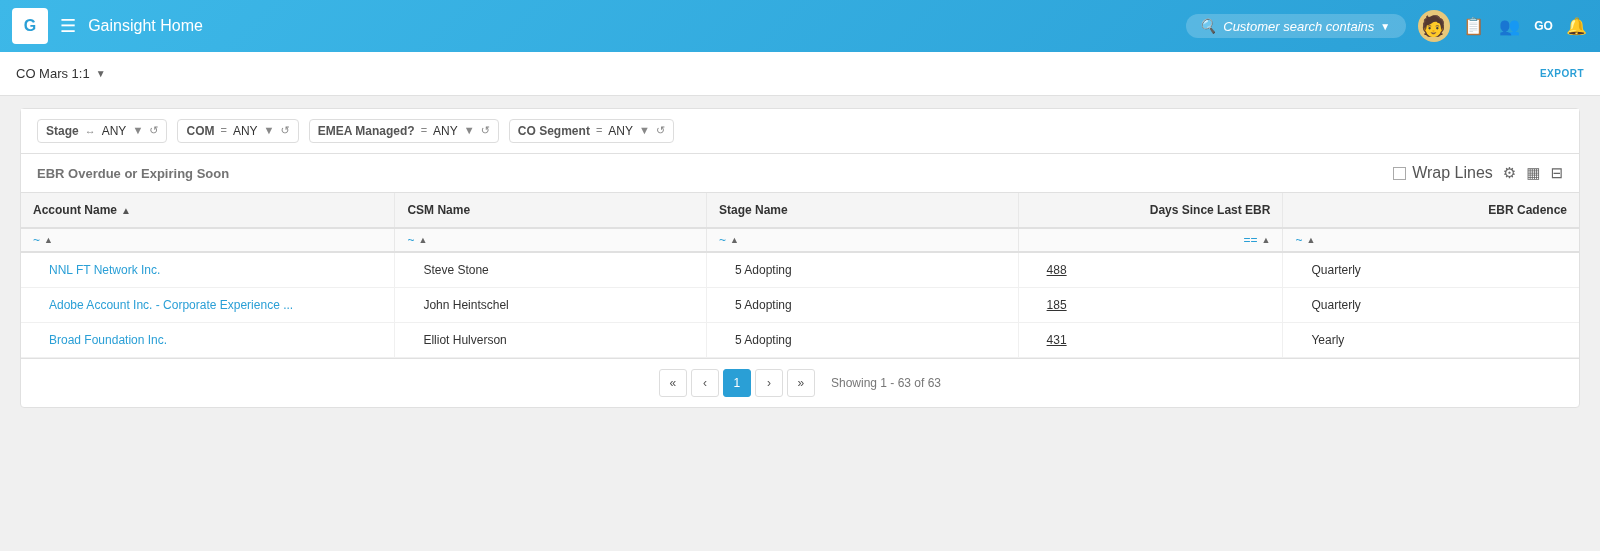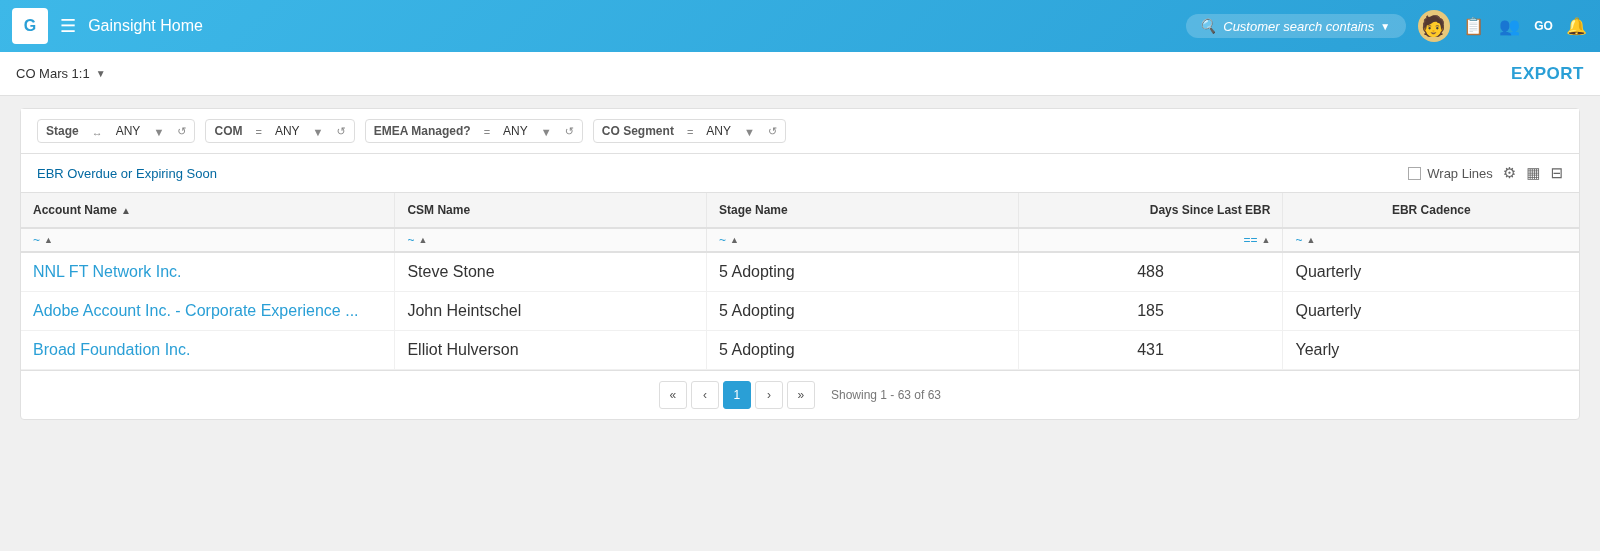--- a/index.html
+++ b/index.html
@@ -82,43 +82,43 @@
       gap: 6px;
       font-size: 13px;
       color: #333;
       cursor: pointer;
     }
     .subheader-select-arrow { color: #666; font-size: 10px; }
     .subheader-spacer { flex: 1; }
     .export-btn {
       color: #2a9fd6;
       font-weight: 600;
-      font-size: 17px;
+      font-size: 10px;
       cursor: pointer;
       letter-spacing: 0.5px;
       text-transform: uppercase;
     }
 
     
     .filter-bar {
       background: white;
       padding: 10px 16px;
       display: flex;
       align-items: center;
       gap: 10px;
       border-bottom: 1px solid #e0e0e0;
       margin: 0 20px;
       margin-top: 12px;
       border-radius: 4px 4px 0 0;
       border: 1px solid #e0e0e0;
     }
     .filter-pill {
       display: flex;
-      align-items: flex-end;
-      gap: 13px;
+      align-items: flex-start;
+      gap: 6px;
       border: 1px solid #ddd;
       border-radius: 4px;
       padding: 4px 8px;
       font-size: 12px;
       background: white;
       cursor: pointer;
     }
     .filter-pill-label { color: #555; font-weight: 600; }
     .filter-pill-op { color: #888; font-size: 11px; }
     .filter-pill-value { color: #333; font-weight: 500; }
@@ -127,57 +127,57 @@
     
     .table-header-bar {
       display: flex;
       align-items: center;
       padding: 10px 16px;
       border-bottom: 1px solid #e0e0e0;
       background: white;
     }
     .table-title {
       font-size: 13px;
-      font-weight: 400;
-      color: #0369a1;
+      font-weight: 700;
+      color: #737373;
     }
     .table-header-spacer { flex: 1; }
     .wrap-lines-area {
       display: flex;
       align-items: center;
       gap: 6px;
       margin-right: 10px;
     }
     .wrap-checkbox {
       width: 13px; height: 13px;
       border: 1px solid #aaa;
       background: white;
       display: inline-block;
     }
-    .wrap-label { font-size: 13px; color: #555; }
+    .wrap-label { font-size: 16px; color: #555; }
     .table-actions {
       display: flex;
       align-items: center;
       gap: 10px;
       color: #666;
       font-size: 16px;
     }
 
     
     .data-table {
       width: 100%;
       border-collapse: collapse;
     }
     .data-table thead tr {
       background: #f5f5f5;
       border-bottom: 2px solid #e0e0e0;
     }
     .data-table thead th {
       padding: 10px 12px;
-      text-align: center;
+      text-align: right;
       font-size: 12px;
       font-weight: 700;
       color: #333;
       border-right: 1px solid #e8e8e8;
       position: relative;
     }
     .data-table thead th:last-child { border-right: none; }
     .col-account { width: 24%; }
     .col-csm { width: 20%; }
     .col-stage { width: 20%; }
@@ -206,29 +206,29 @@
     }
     .filter-tilde { color: #2a9fd6; font-size: 12px; }
     .filter-eq { color: #2a9fd6; font-size: 12px; }
     .filter-sort-arrow { color: #666; font-size: 9px; }
 
     
     .data-table tbody tr {
       border-bottom: 1px solid #f0f0f0;
     }
     .data-table tbody td {
-      padding: 10px 12px;
-      font-size: 16px;
+      padding: 10px 28px;
+      font-size: 12px;
       color: #333;
       border-right: 1px solid #f0f0f0;
       vertical-align: middle;
     }
     .data-table tbody td:last-child { border-right: none; }
     .account-link { color: #2a9fd6; text-decoration: none; }
-    .days-cell { text-align: center; color: #333; }
+    .days-cell { text-align: left; color: #333; text-decoration: underline; }
 
     
     .pagination-bar {
       display: flex;
       align-items: center;
       justify-content: center;
       padding: 10px;
       gap: 4px;
       border-top: 1px solid #e0e0e0;
     }

